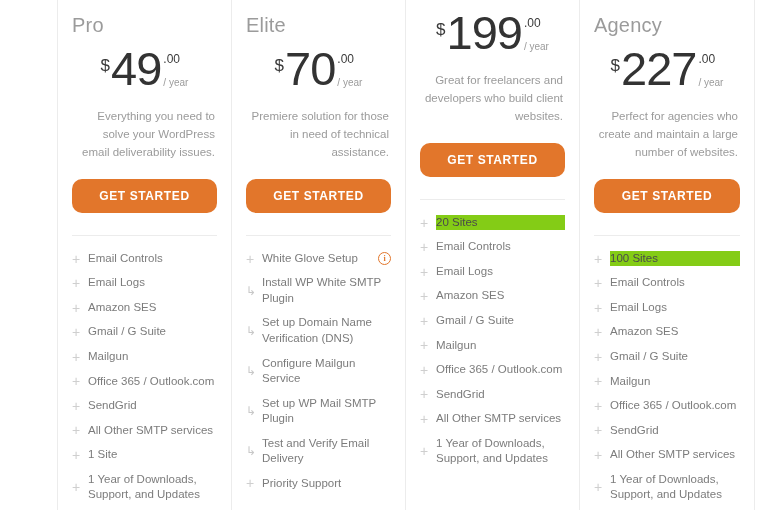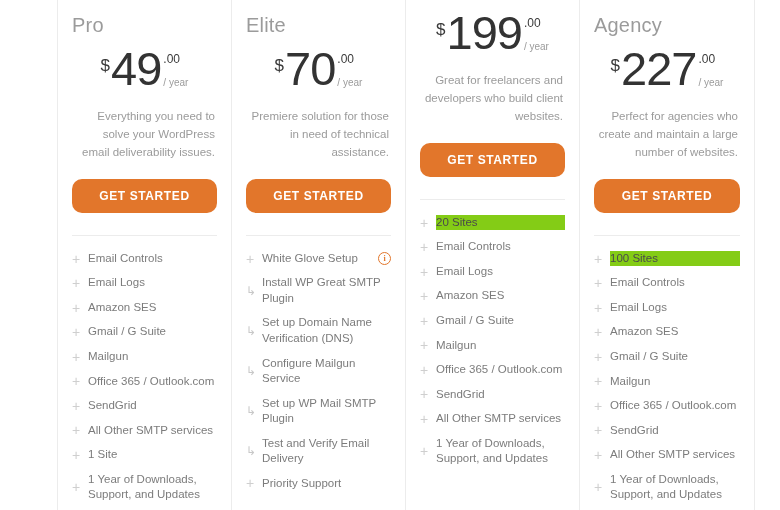--- a/index.html
+++ b/index.html
@@ -275,21 +275,21 @@
         </div>
         <div class="divider"></div>
         <ul class="features">
           <li class="feature">
             <span class="bullet">+</span>
             <span class="label">White Glove Setup</span>
             <i class="info-icon">i</i>
           </li>
           <li class="feature">
             <span class="bullet sub">↳</span>
-            <span class="label">Install WP Great SMTP Plugin</span>
+            <span class="label">Install WP White SMTP Plugin</span>
           </li>
           <li class="feature">
             <span class="bullet sub">↳</span>
             <span class="label">Set up Domain Name Verification (DNS)</span>
           </li>
           <li class="feature">
             <span class="bullet sub">↳</span>
             <span class="label">Configure Mailgun Service</span>
           </li>
           <li class="feature">

